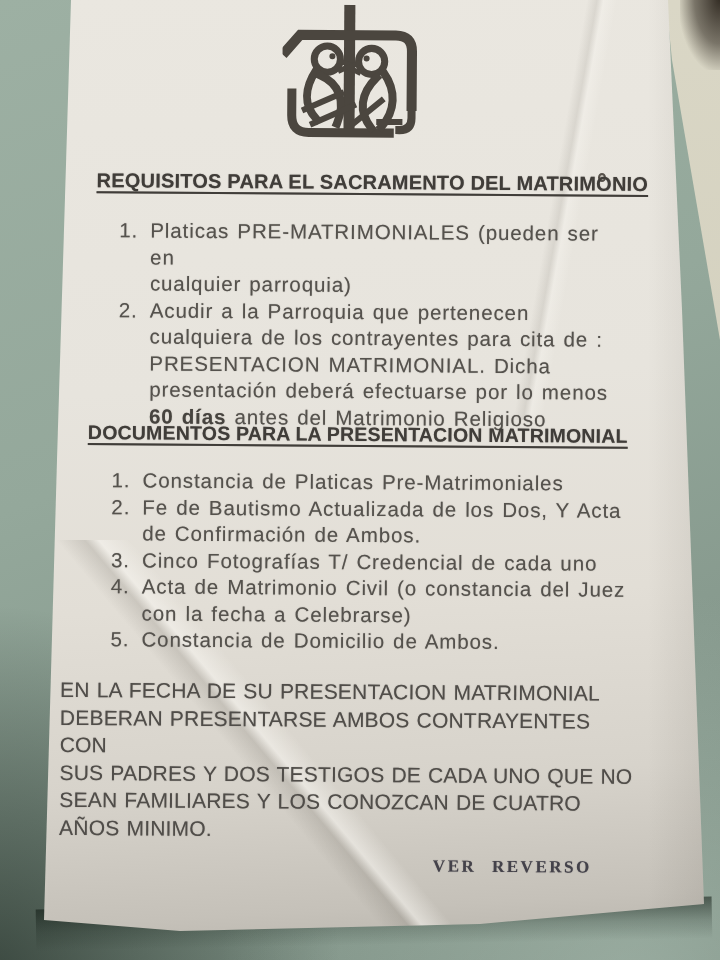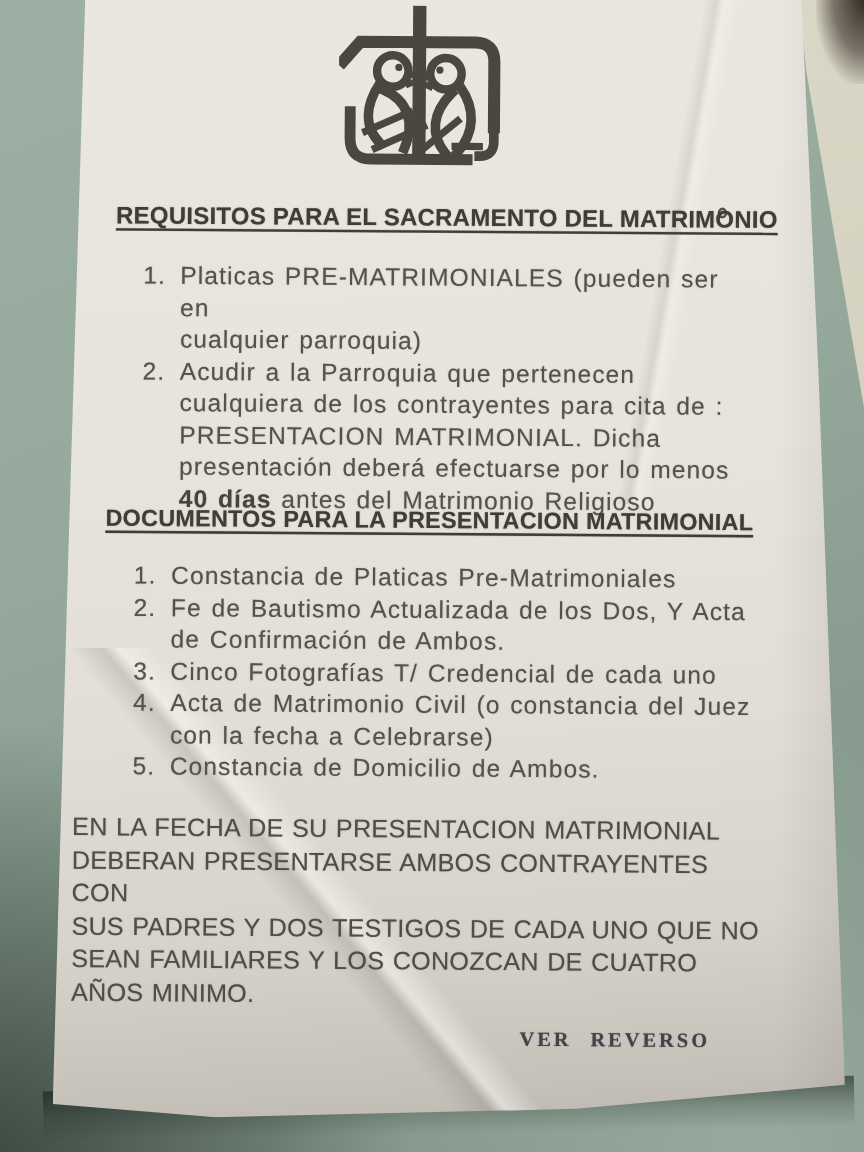--- a/index.html
+++ b/index.html
@@ -126,21 +126,21 @@
         <span class="num">1.</span>
         <span class="txt">Platicas PRE-MATRIMONIALES (pueden ser en
 cualquier parroquia)</span>
       </div>
       <div class="li">
         <span class="num">2.</span>
         <span class="txt"><span>Acudir a la Parroquia que pertenecen
 cualquiera de los contrayentes para cita de :
 PRESENTACION MATRIMONIAL. Dicha
 presentación deberá efectuarse por lo menos
-</span><b>40 días</b><span> antes del Matrimonio Religioso</span></span>
+</span><b>60 días</b><span> antes del Matrimonio Religioso</span></span>
       </div>
     </div>
 
     <div class="abs heading h2">DOCUMENTOS PARA LA PRESENTACION MATRIMONIAL</div>
 
     <div class="abs list list2">
       <div class="li">
         <span class="num">1.</span>
         <span class="txt">Constancia de Platicas Pre-Matrimoniales</span>
       </div>

